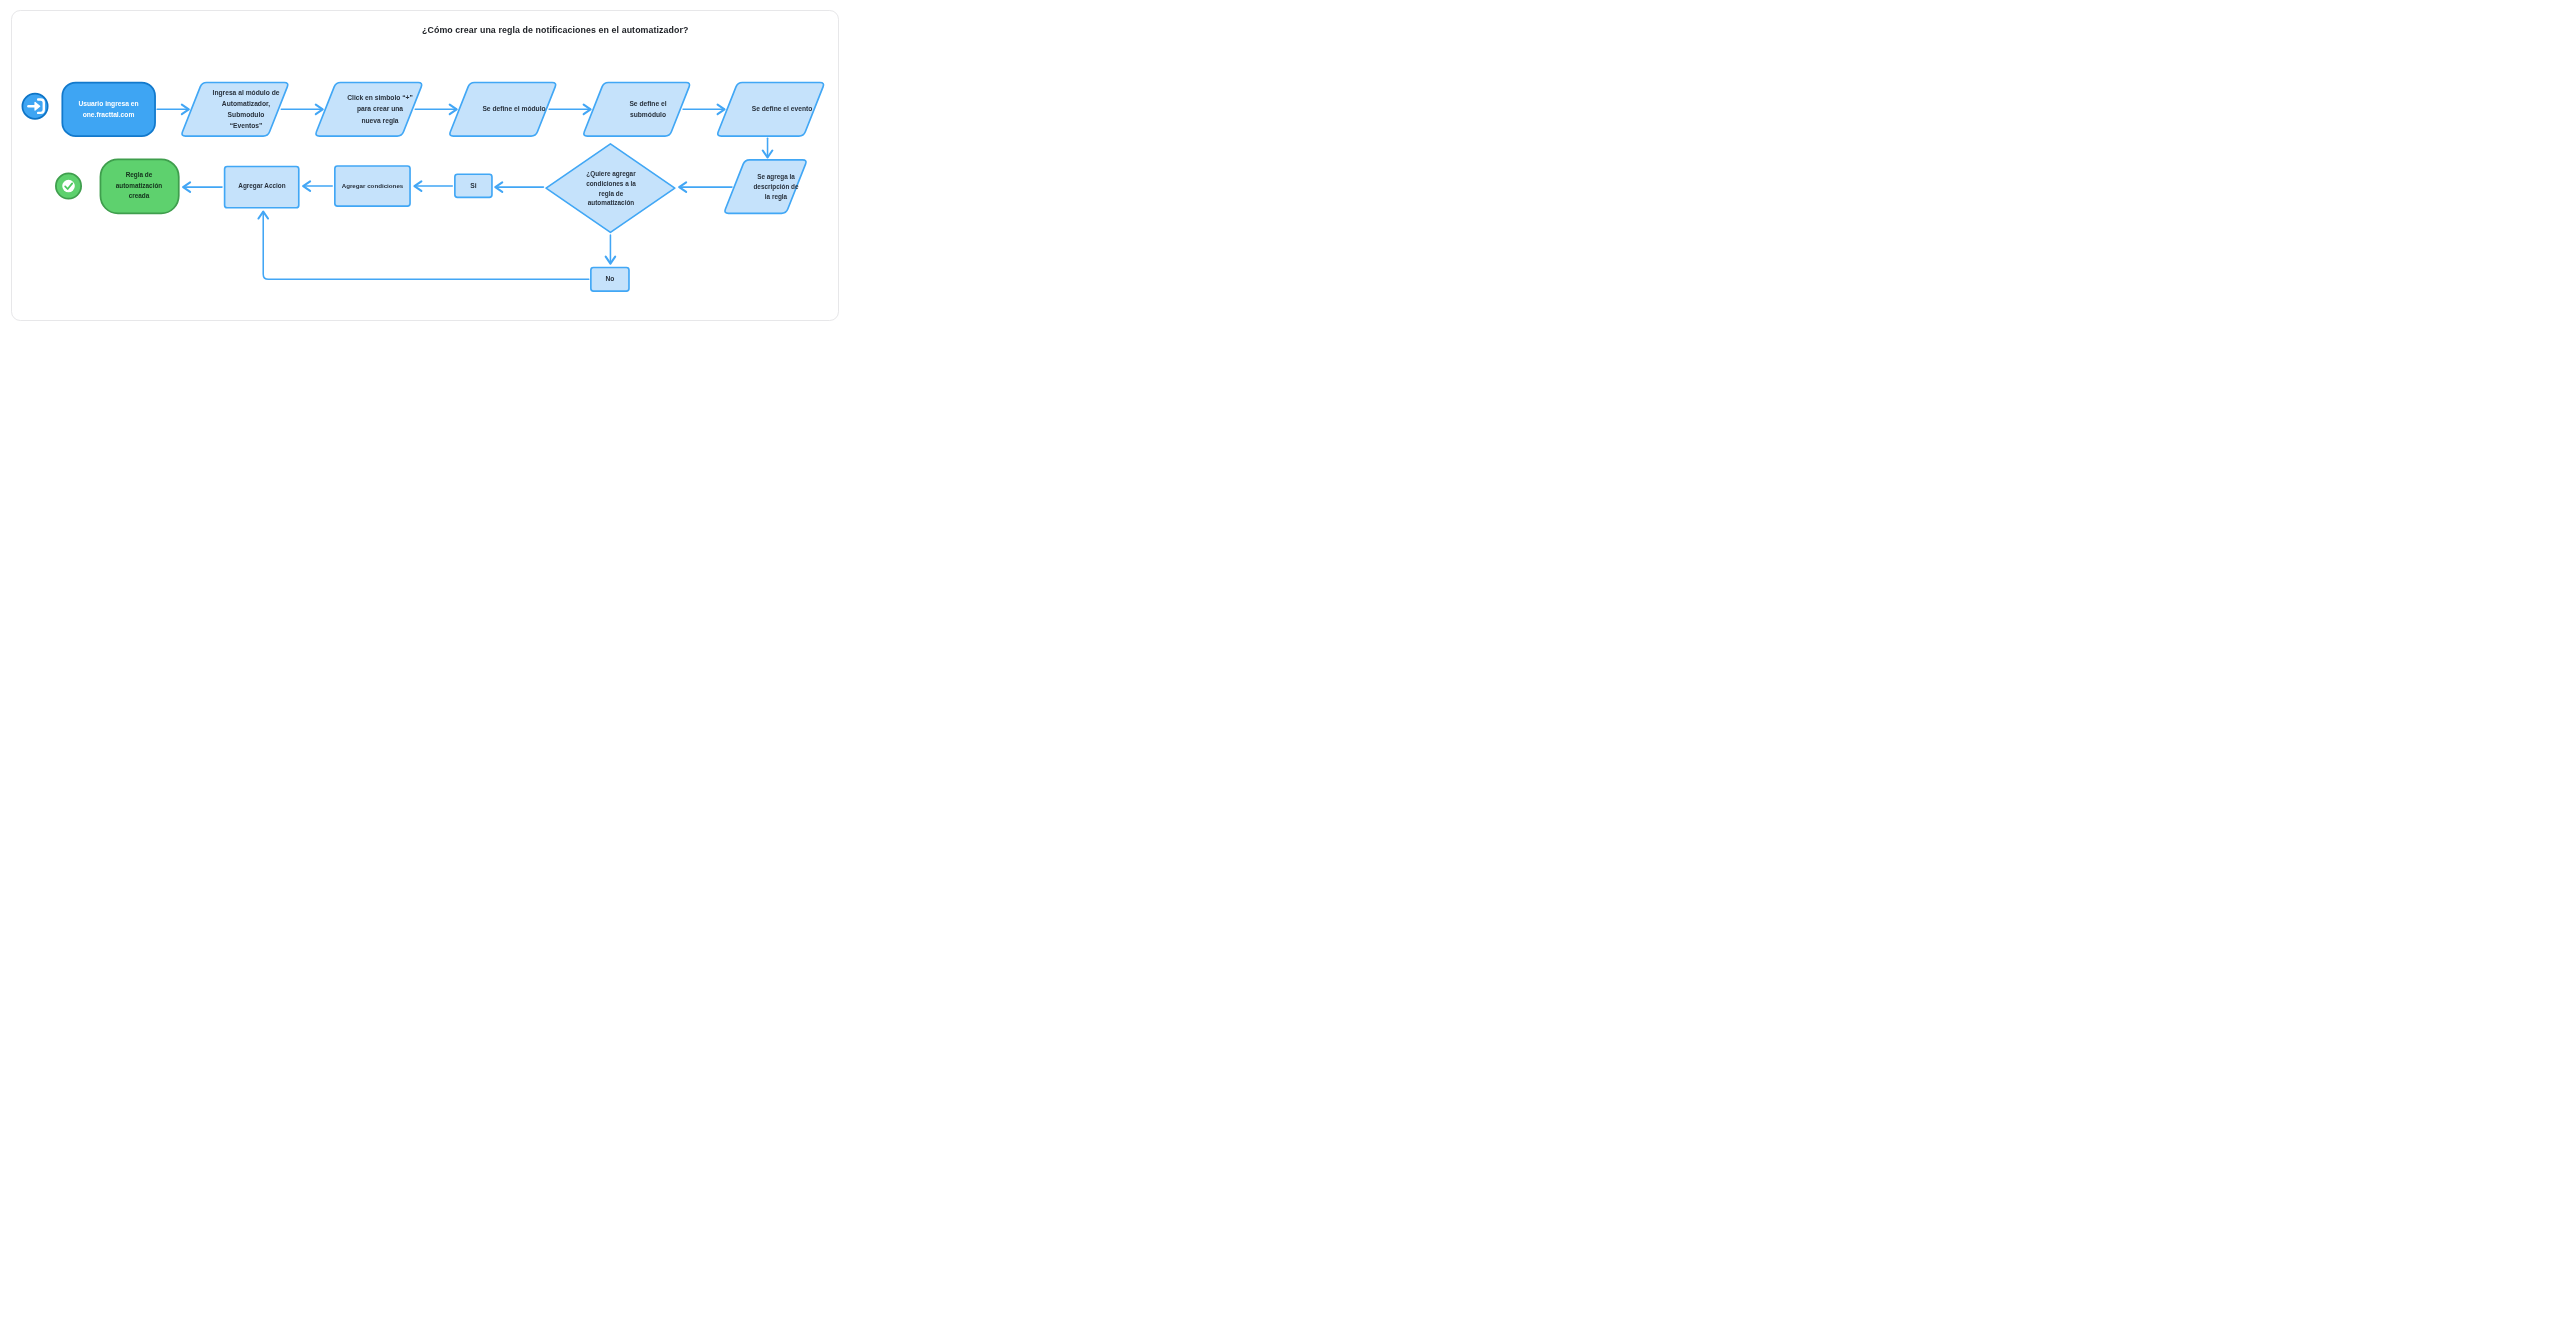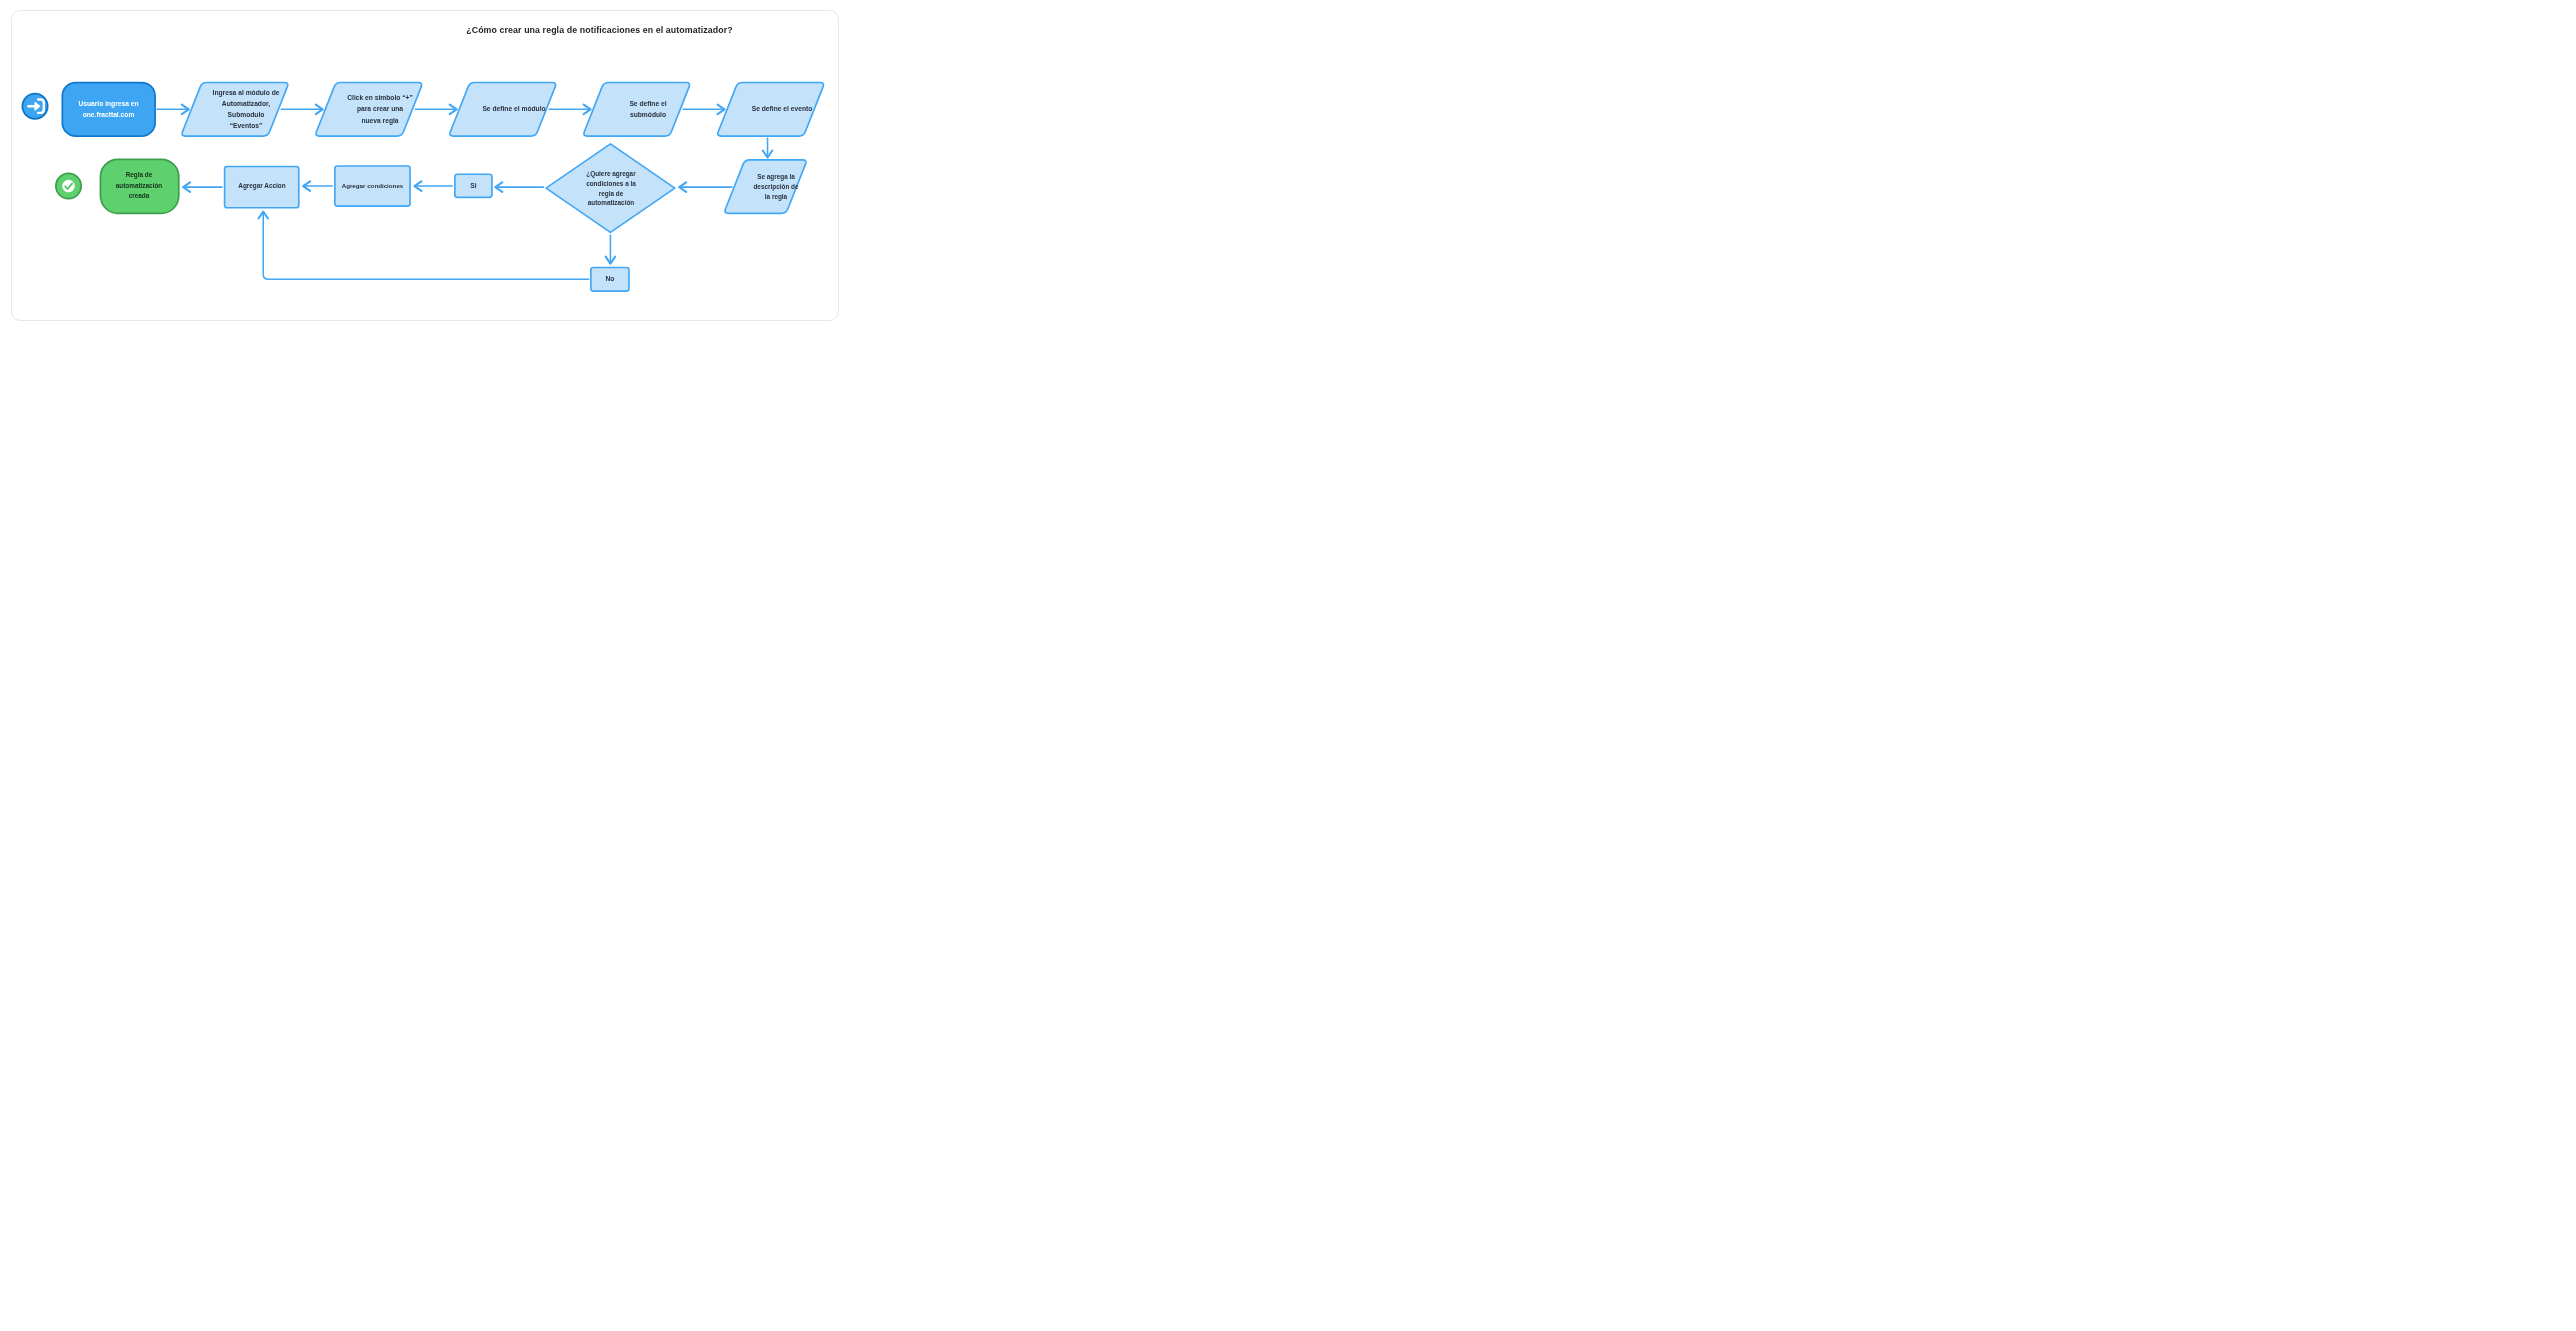--- a/index.html
+++ b/index.html
@@ -38,21 +38,21 @@
     white-space: pre-line;
     font-weight: 700;
     color: #28313c;
     line-height: 1.65;
     pointer-events: none;
   }
   #page-title {
     position: absolute;
     left: 422px; top: 25px;
     width: 355px;
-    text-align: center;
+    text-align: left;
     font-size: 8.8px;
     font-weight: 700;
     color: #1d2025;
     letter-spacing: 0.1px;
   }
   .lbl-start   { left: 62px;  top: 82px; width: 93px; height: 54px; color: #ffffff; font-size: 6.7px; }
   .lbl-p1      { left: 197px;  top: 82px; width: 98px; height: 54px; font-size: 6.7px; }
   .lbl-p2      { left: 331px;  top: 82px; width: 98px; height: 54px; font-size: 6.7px; }
   .lbl-p3      { left: 465px;  top: 82px; width: 98px; height: 54px; font-size: 6.7px; }
   .lbl-p4      { left: 599px; top: 82px; width: 98px; height: 54px; font-size: 6.7px; }

